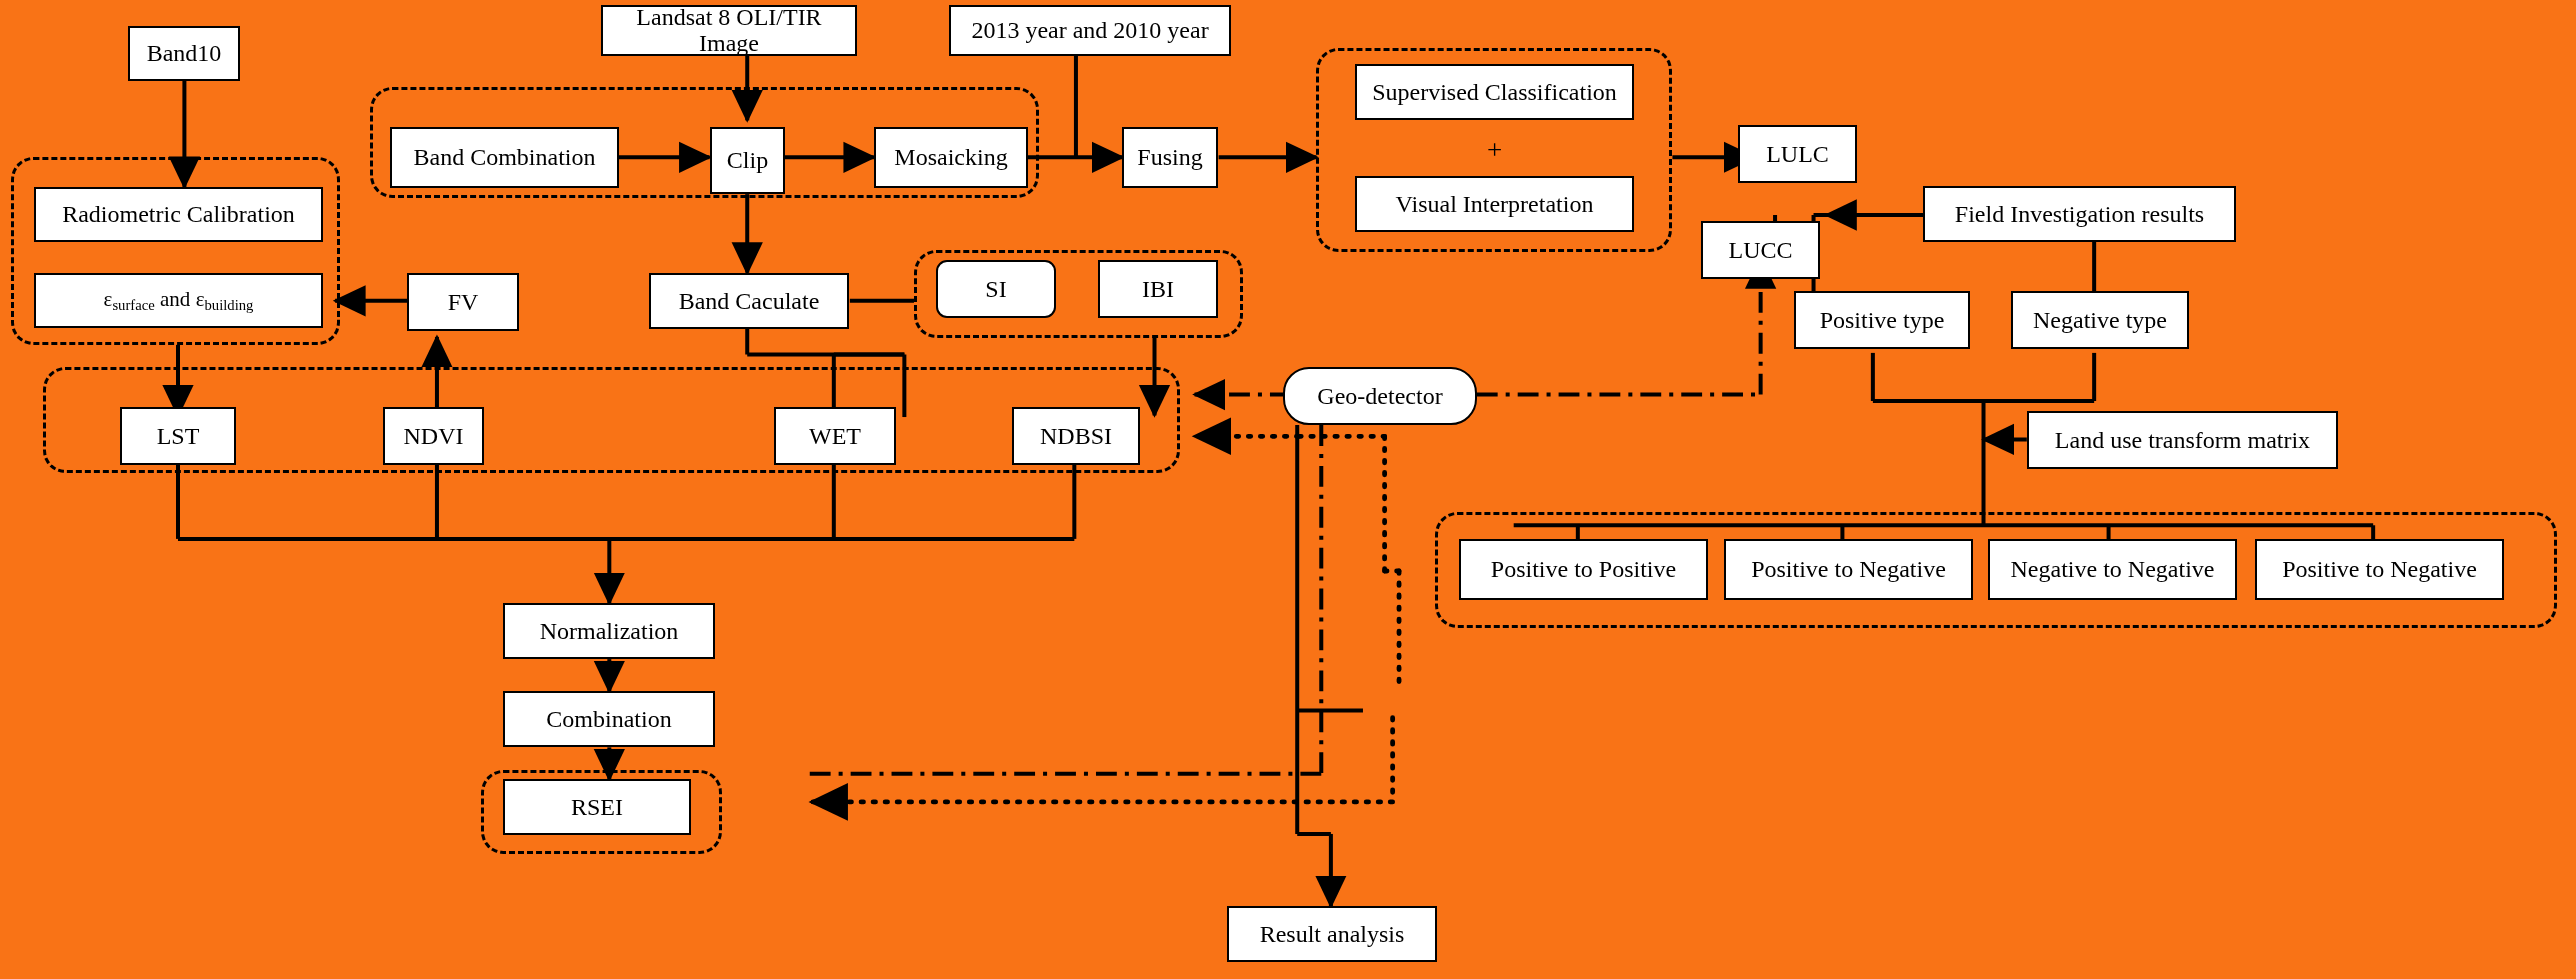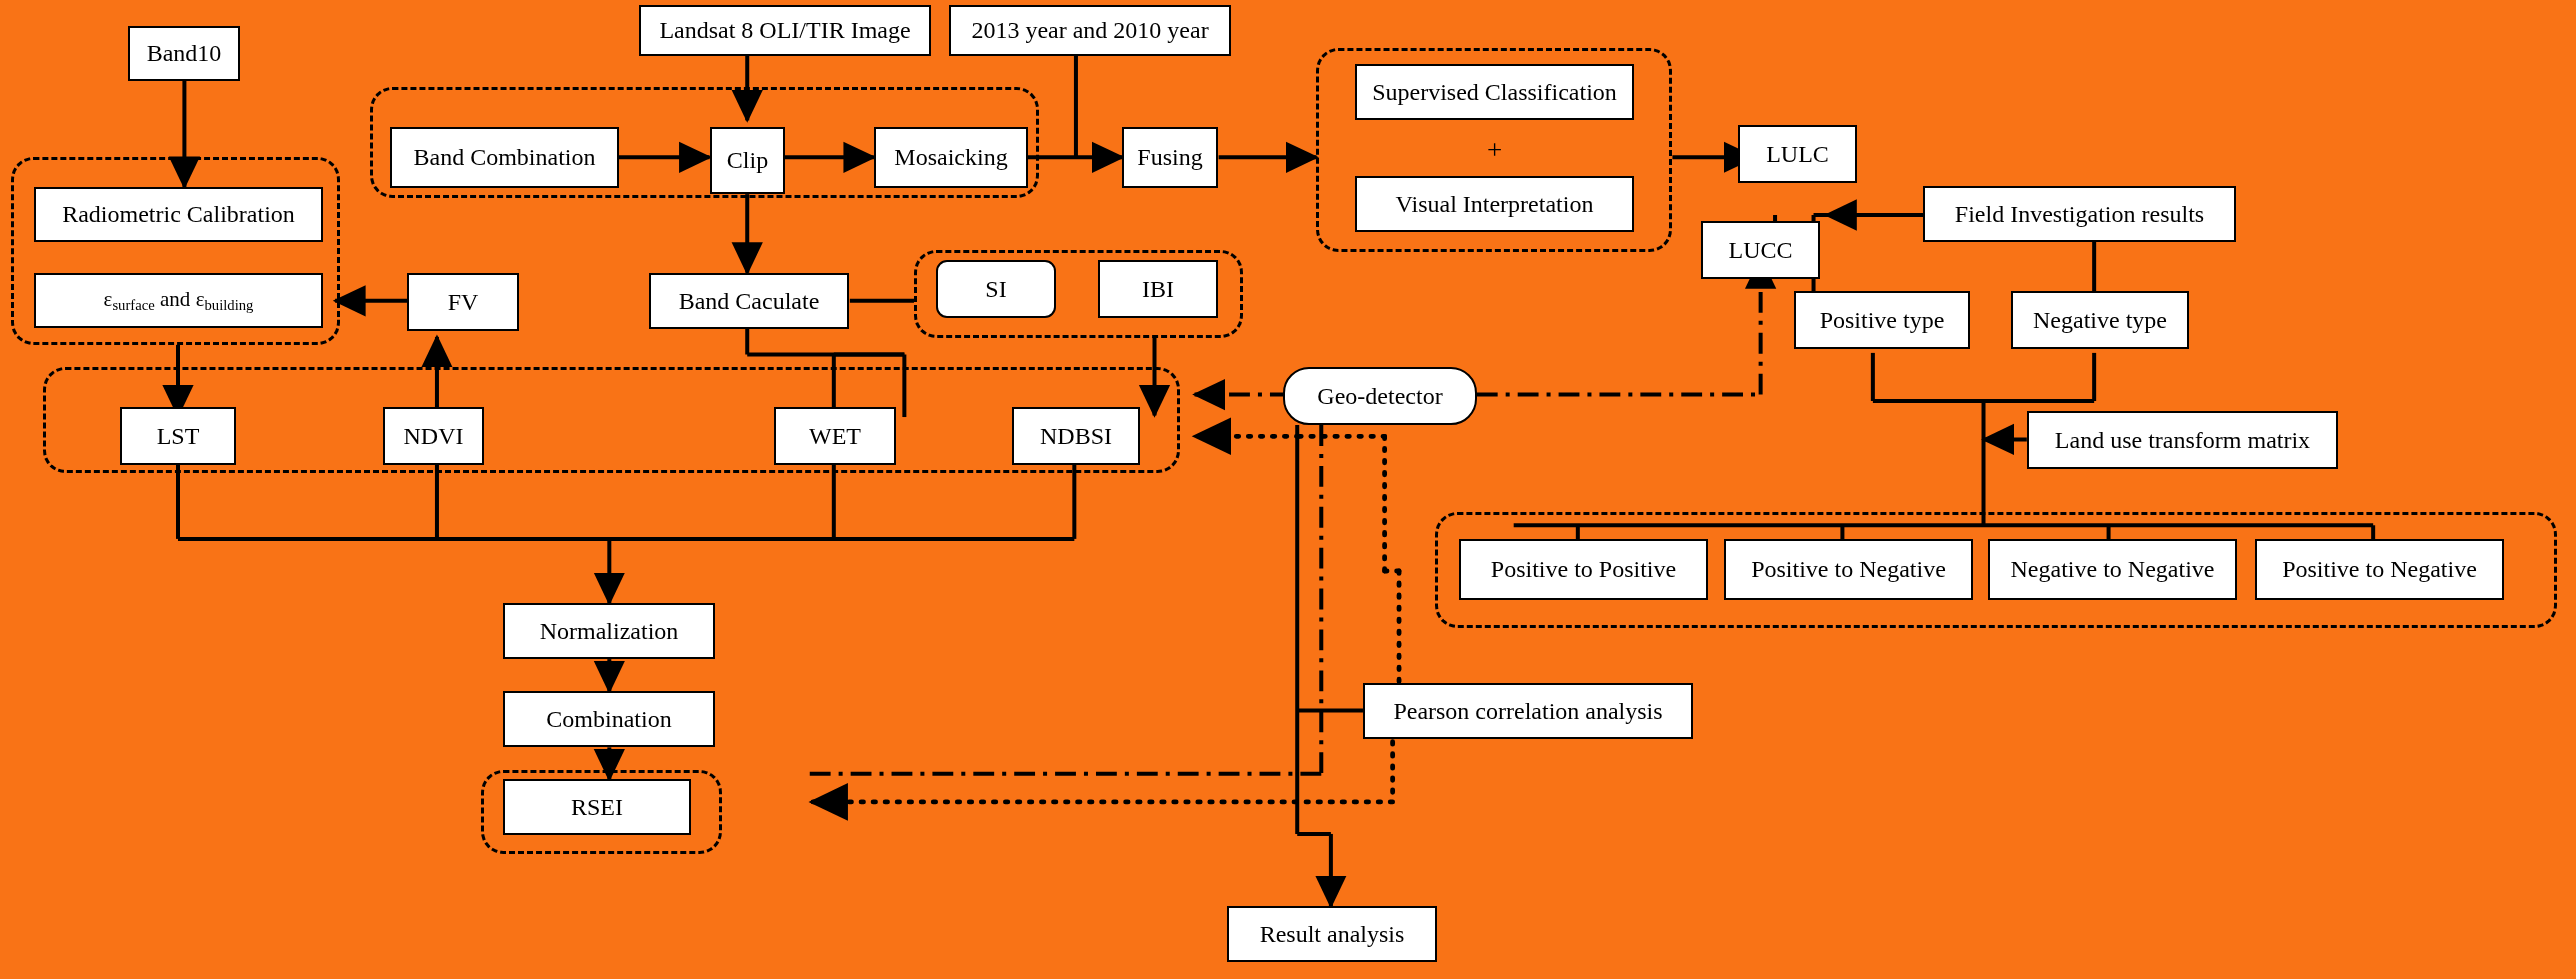--- a/index.html
+++ b/index.html
@@ -162,21 +162,21 @@
   <div class="node" style="left:128px;top:26px;width:112px;height:55px;">Band10</div>
 
   <div class="node" style="left:34px;top:187px;width:289px;height:55px;">Radiometric Calibration</div>
 
   <div class="node" style="left:34px;top:273px;width:289px;height:55px;font-size:21px;">
     <span>
       <span class="eps">ε</span><span class="sub">surface</span><span> and </span><span class="eps">ε</span><span class="sub">building</span>
     </span>
   </div>
 
-  <div class="node" style="left:601px;top:4.8px;width:292px;height:51px;margin-left:38px;">Landsat 8 OLI/TIR Image</div>
+  <div class="node" style="left:601px;top:4.8px;width:256px;height:51px;">Landsat 8 OLI/TIR Image</div>
   <div class="node" style="left:949px;top:4.8px;width:282px;height:51px;">2013 year and 2010 year</div>
 
   <div class="node" style="left:390px;top:127px;width:229px;height:61px;">Band Combination</div>
   <div class="node" style="left:710px;top:127px;width:75px;height:67px;">Clip</div>
   <div class="node" style="left:874px;top:127px;width:154px;height:61px;">Mosaicking</div>
   <div class="node" style="left:1122px;top:127px;width:96px;height:61px;">Fusing</div>
 
   <div class="node" style="left:1355px;top:64px;width:279px;height:56px;">Supervised Classification</div>
   <div class="plus" style="left:1355px;top:135px;width:279px;">+</div>
   <div class="node" style="left:1355px;top:176px;width:279px;height:56px;">Visual Interpretation</div>
@@ -204,17 +204,16 @@
   <div class="node" style="left:383px;top:407px;width:101px;height:58px;">NDVI</div>
   <div class="node" style="left:774px;top:407px;width:122px;height:58px;">WET</div>
   <div class="node" style="left:1012px;top:407px;width:128px;height:58px;">NDBSI</div>
 
   <div class="node" style="left:1283px;top:367px;width:194px;height:58px;border-radius:26px;">Geo-detector</div>
 
   <div class="node" style="left:503px;top:603px;width:212px;height:56px;">Normalization</div>
   <div class="node" style="left:503px;top:691px;width:212px;height:56px;">Combination</div>
   <div class="node" style="left:503px;top:779px;width:188px;height:56px;">RSEI</div>
 
-  <div class="node" style="left:1363px;top:683px;width:330px;height:56px;">Pearson correlation analysis</div>
   <div class="node" style="left:1227px;top:906px;width:210px;height:56px;">Result analysis</div>
 
 </div>
 
 
 </body></html>

